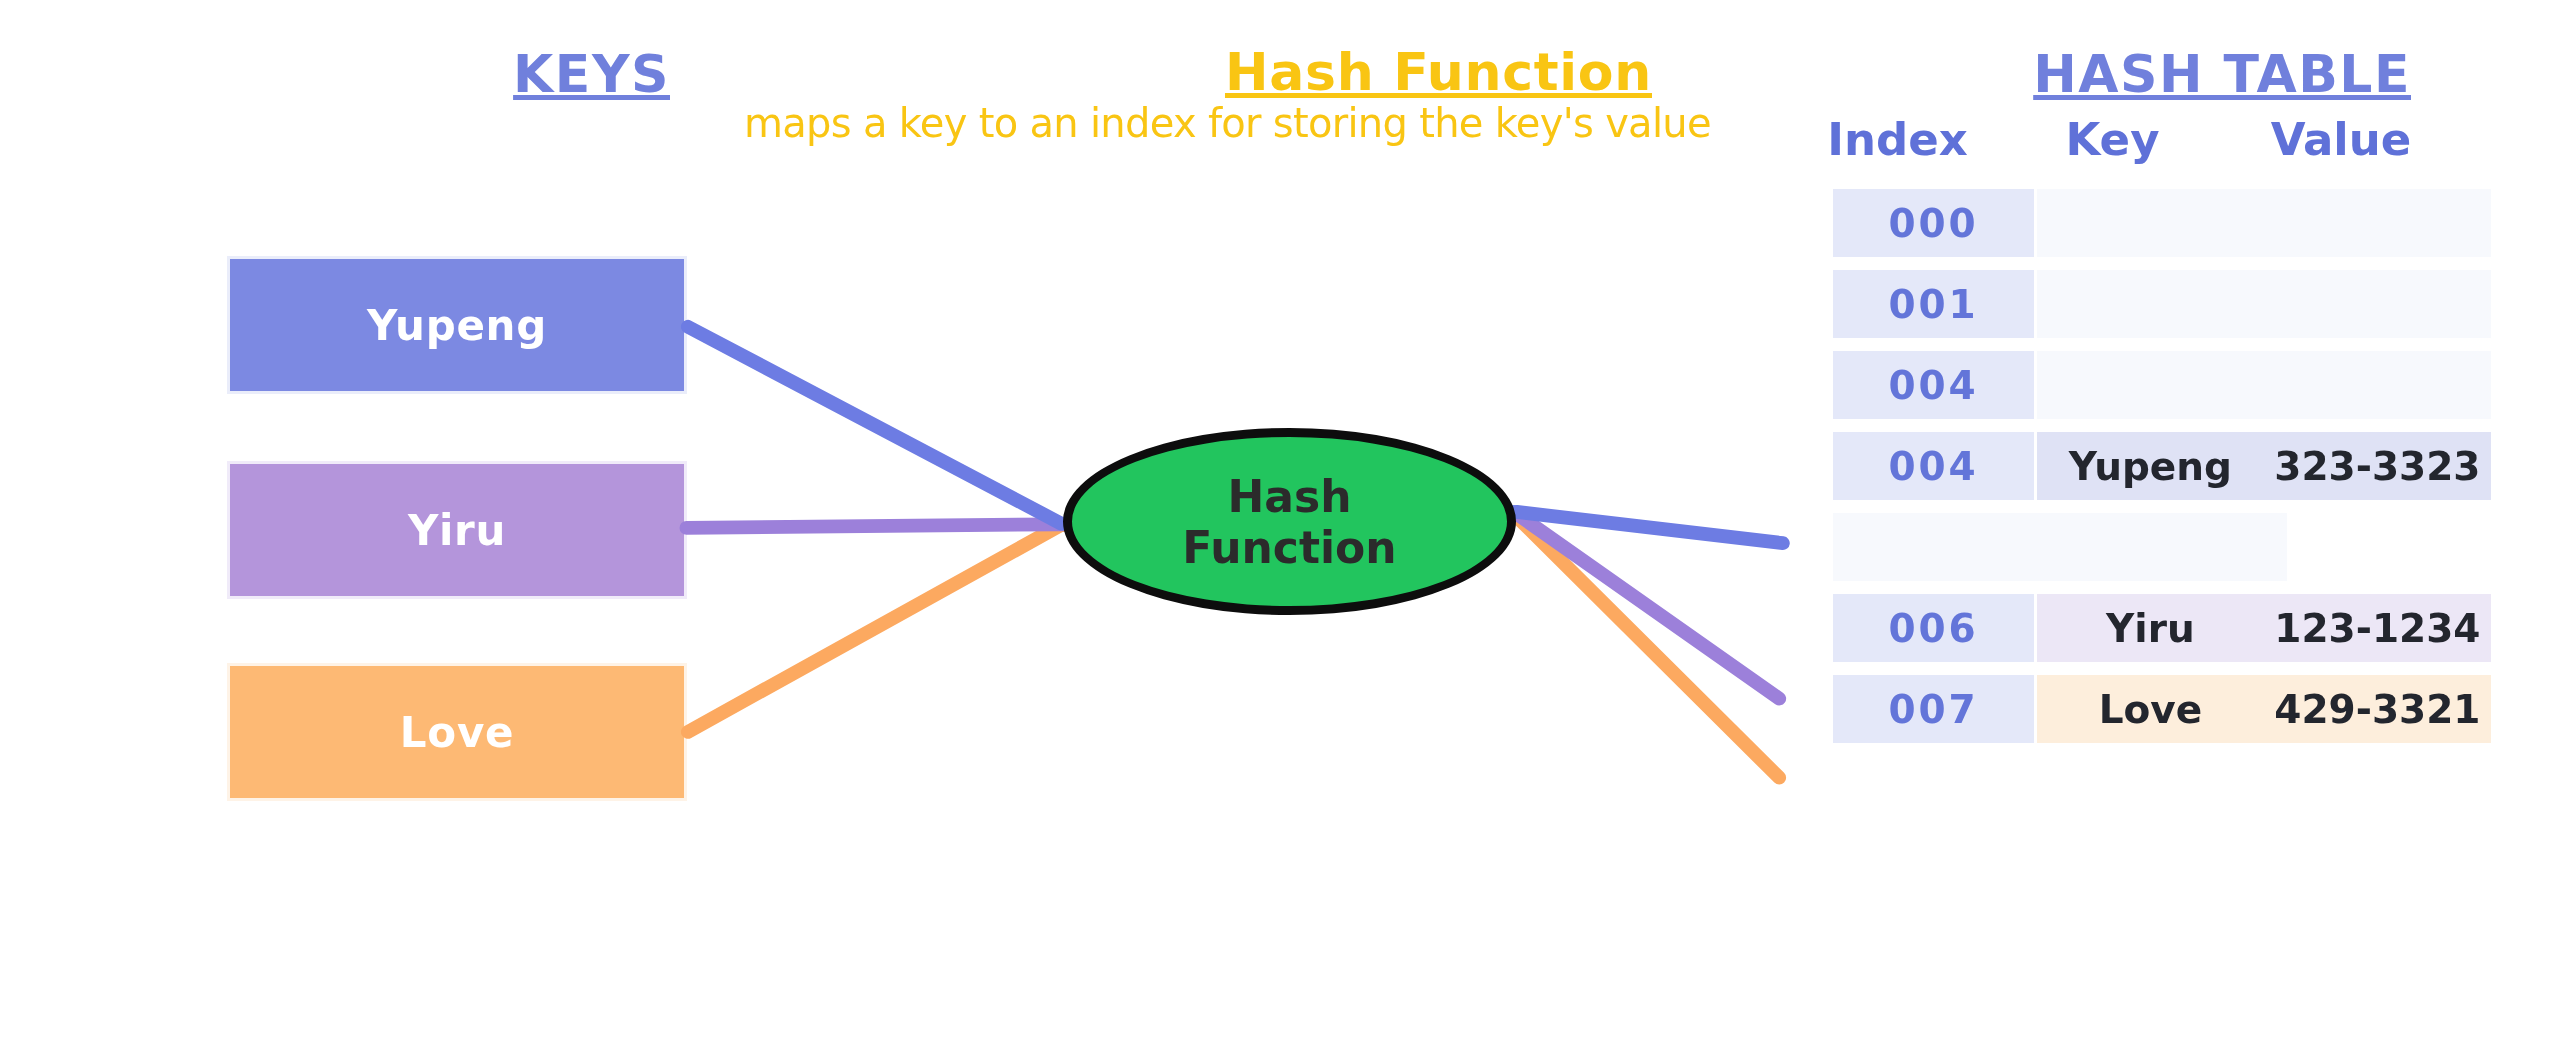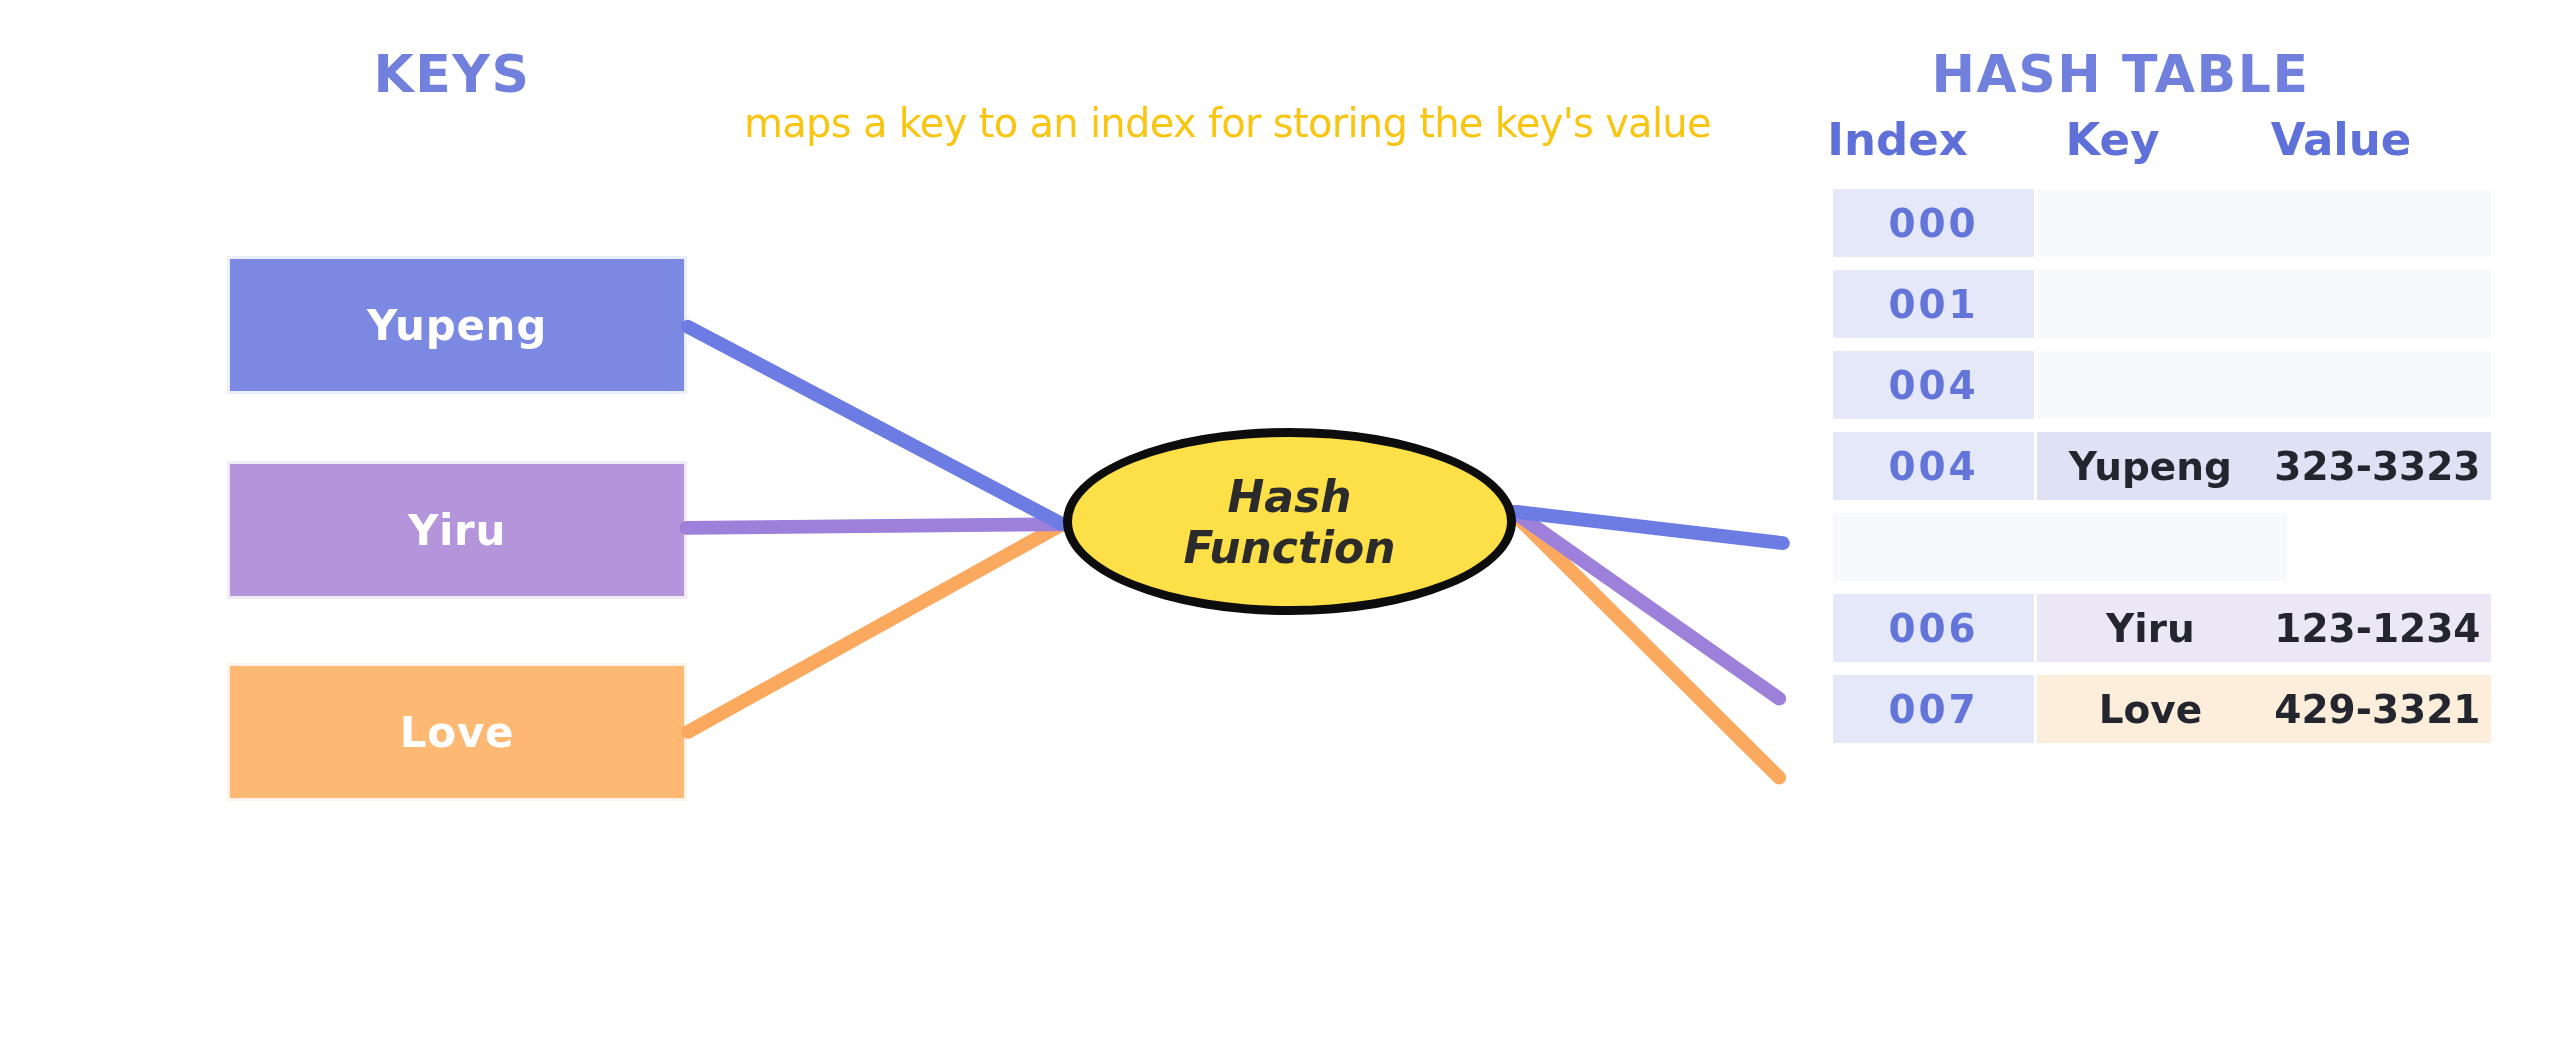--- a/index.html
+++ b/index.html
@@ -12,26 +12,27 @@
     width: 2576px;
     height: 1050px;
     background: #ffffff;
     overflow: hidden;
     font-family: "DejaVu Sans", "Liberation Sans", sans-serif;
   }
 
   
   .heading {
     position: absolute;
-    text-align: center;
+    text-align: right;
     font-weight: bold;
     font-size: 52px;
     letter-spacing: 1.5px;
     color: var(--heading-blue, #7080DC);
     white-space: nowrap;
+    text-decoration: underline;
   }
   .heading.keys       { left: 234px;  top: 44px;  width: 436px; }
   .heading.hash-fn    { left: 926px; top: 42px;  width: 726px; color: var(--gold, #F9C513); letter-spacing: 0.7px; }
   .heading.hash-table { left: 1830px; top: 44px;  width: 581px; }
 
   .subtitle {
     position: absolute;
     left: 744px;
     top: 100px;
     width: 1089px;
@@ -157,40 +158,41 @@
   }
   .cell-key   { width: 227px; }
   .cell-value { width: 227px; }
 </style>
 </head>
 <body>
 
 <div class="canvas">
 
   <div class="heading keys">KEYS</div>
+  <div class="heading hash-fn">Hash Function</div>
   <div class="subtitle">maps a key to an index for storing the key's value</div>
   <div class="heading hash-table">HASH TABLE</div>
 
   <svg class="connectors" viewBox="0 0 3547 1446">
     <polyline points="947,1008 1461,723 2089,712 2450,1071" stroke="#FCA960"></polyline>
     <polyline points="945,727 1461,722 2089,708 2450,962" stroke="#9C80DA"></polyline>
     <polyline points="947,450 1461,721 2089,705 2455,748" stroke="#6D7CE3"></polyline>
   </svg>
 
   <div class="key-box k0" style="background: rgb(124, 137, 226); border-color: rgb(234, 237, 250);">
     <span>Yupeng</span>
   </div>
   <div class="key-box k1" style="background: rgb(180, 149, 219); border-color: rgb(240, 235, 249);">
     <span>Yiru</span>
   </div>
   <div class="key-box k2" style="background: rgb(253, 185, 116); border-color: rgb(254, 243, 231);">
     <span>Love</span>
   </div>
 
-  <div class="hash-ellipse" style="background: #fde047; border-color: rgb(13, 13, 13); font-style: italic;">
+  <div class="hash-ellipse" style="background: #22c55e; border-color: rgb(13, 13, 13);">
     <span class="line" style="color: rgb(43, 43, 43);">Hash</span>
     <span class="line" style="color: rgb(43, 43, 43);">Function</span>
   </div>
 
   <div class="tbl-header h-index">Index</div>
   <div class="tbl-header h-key">Key</div>
   <div class="tbl-header h-value">Value</div>
 
   <div class="tbl-rows">
     <div class="tbl-row">

